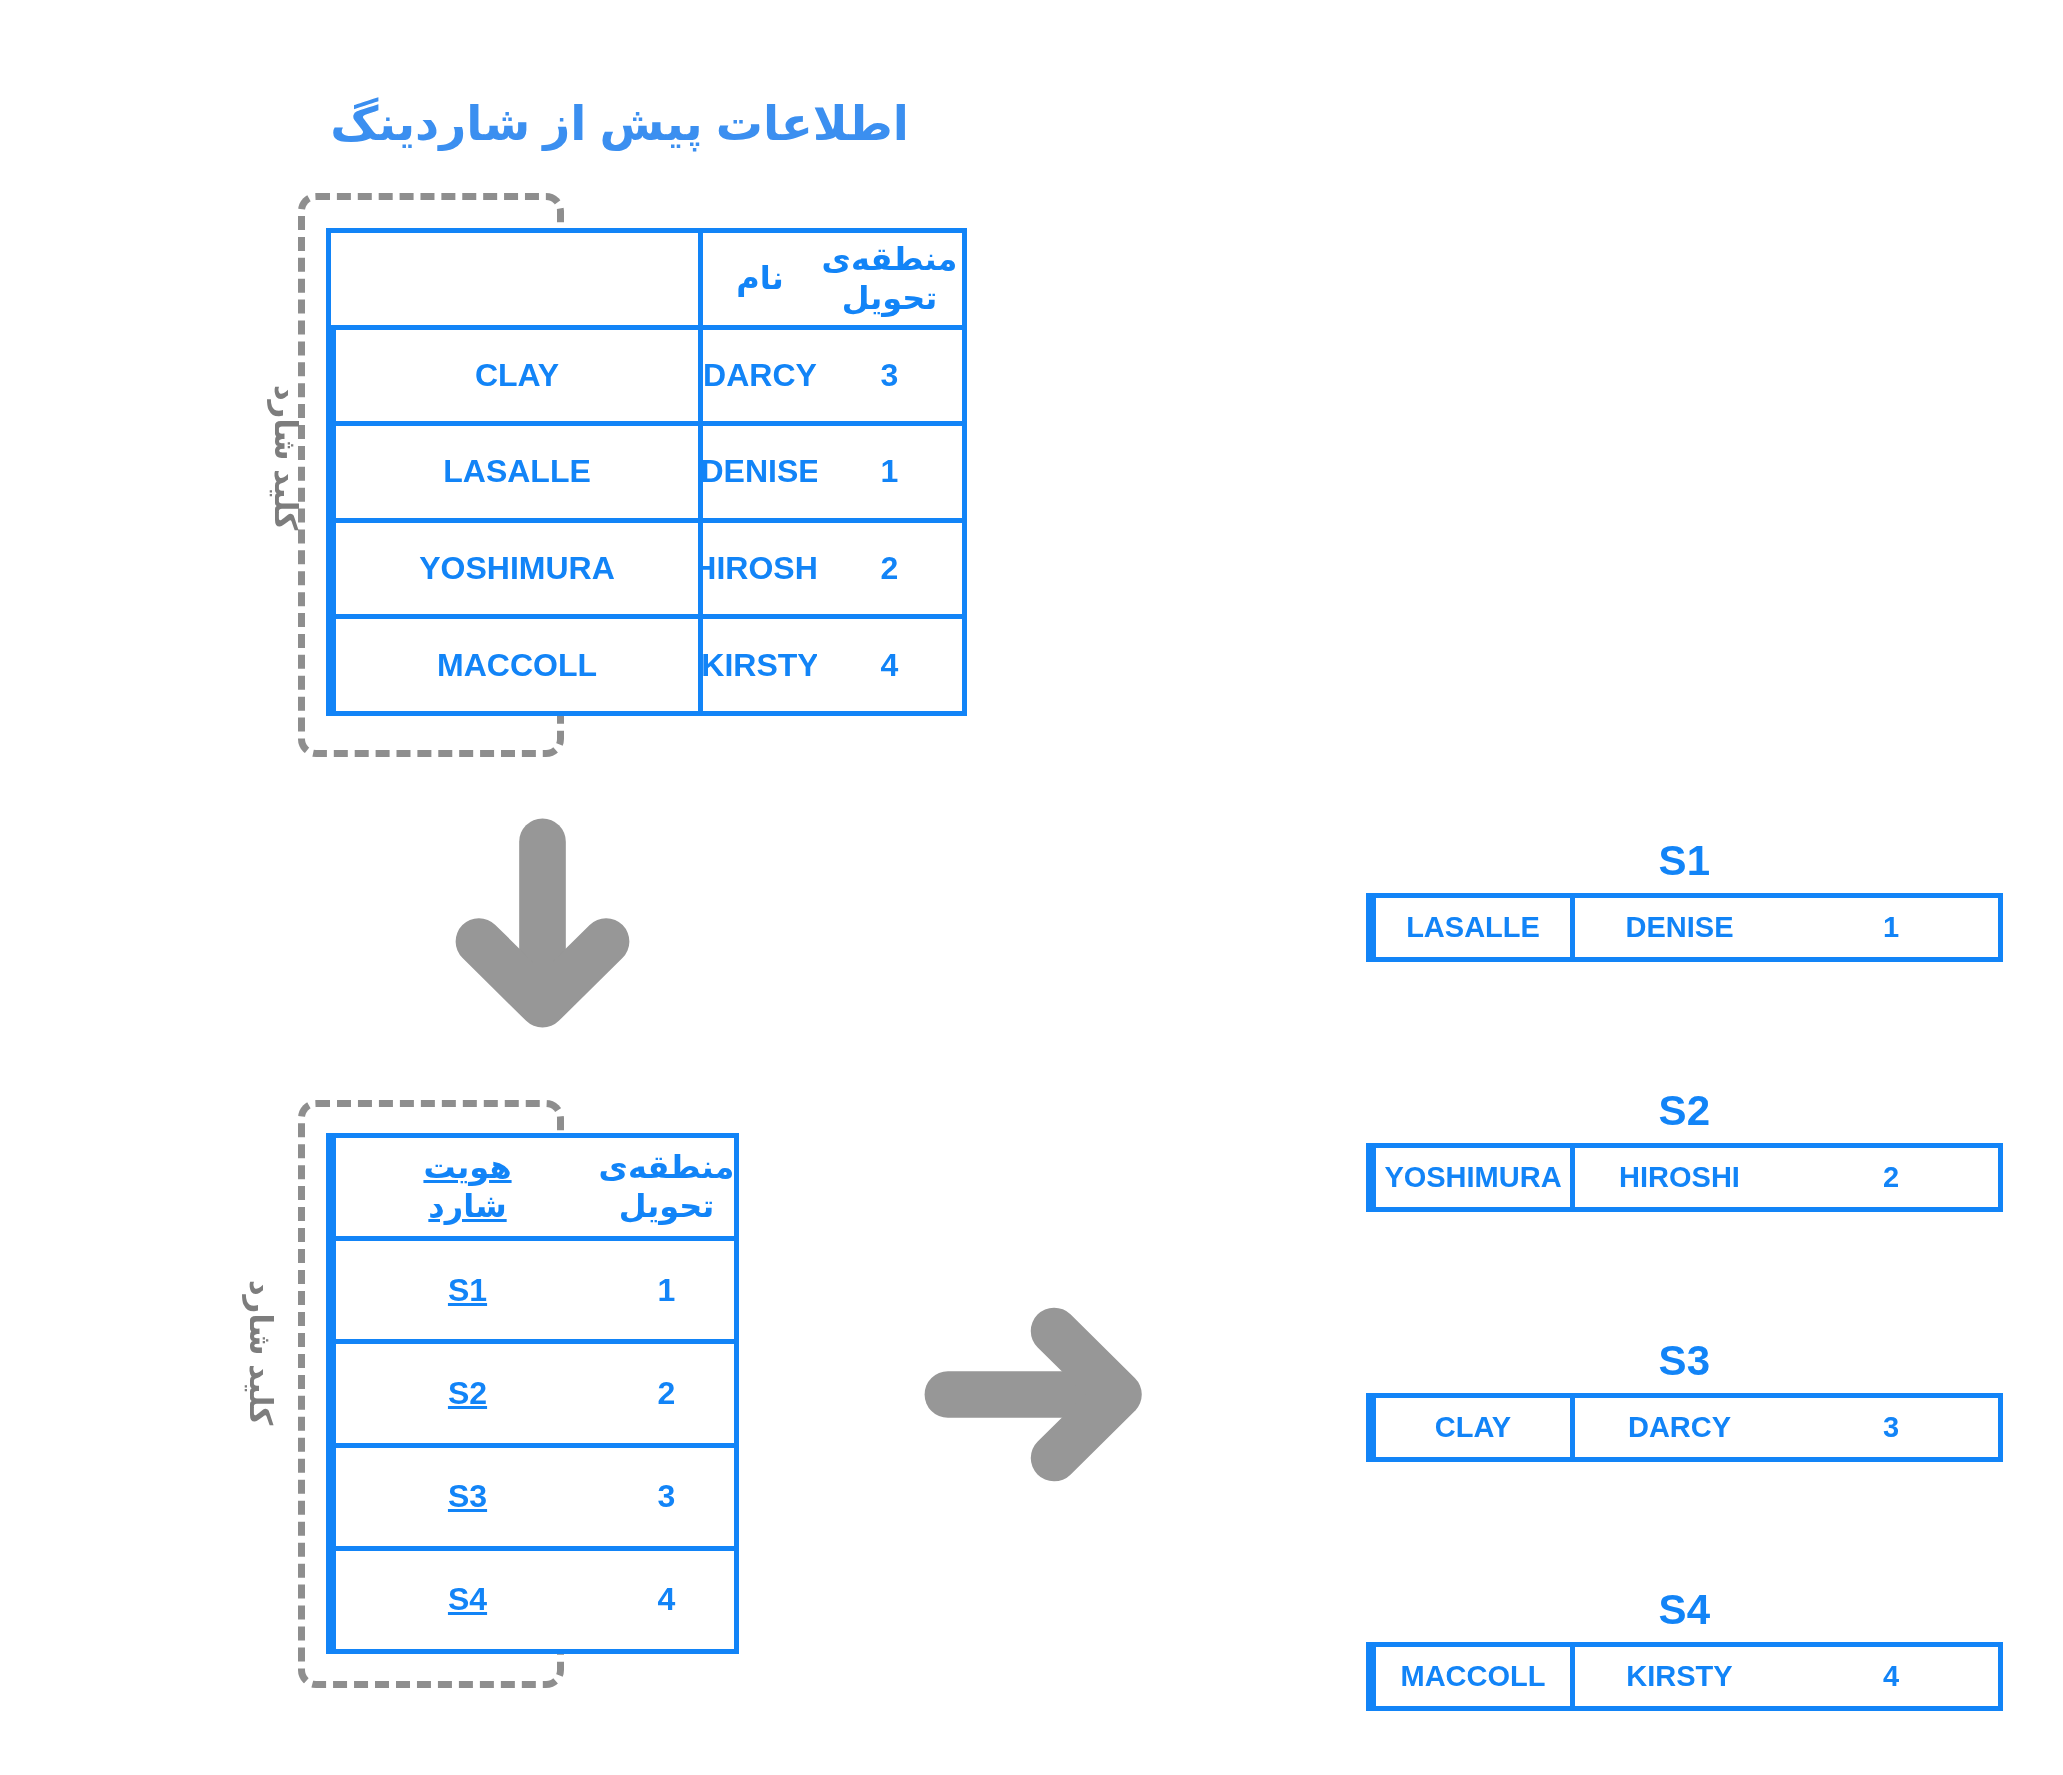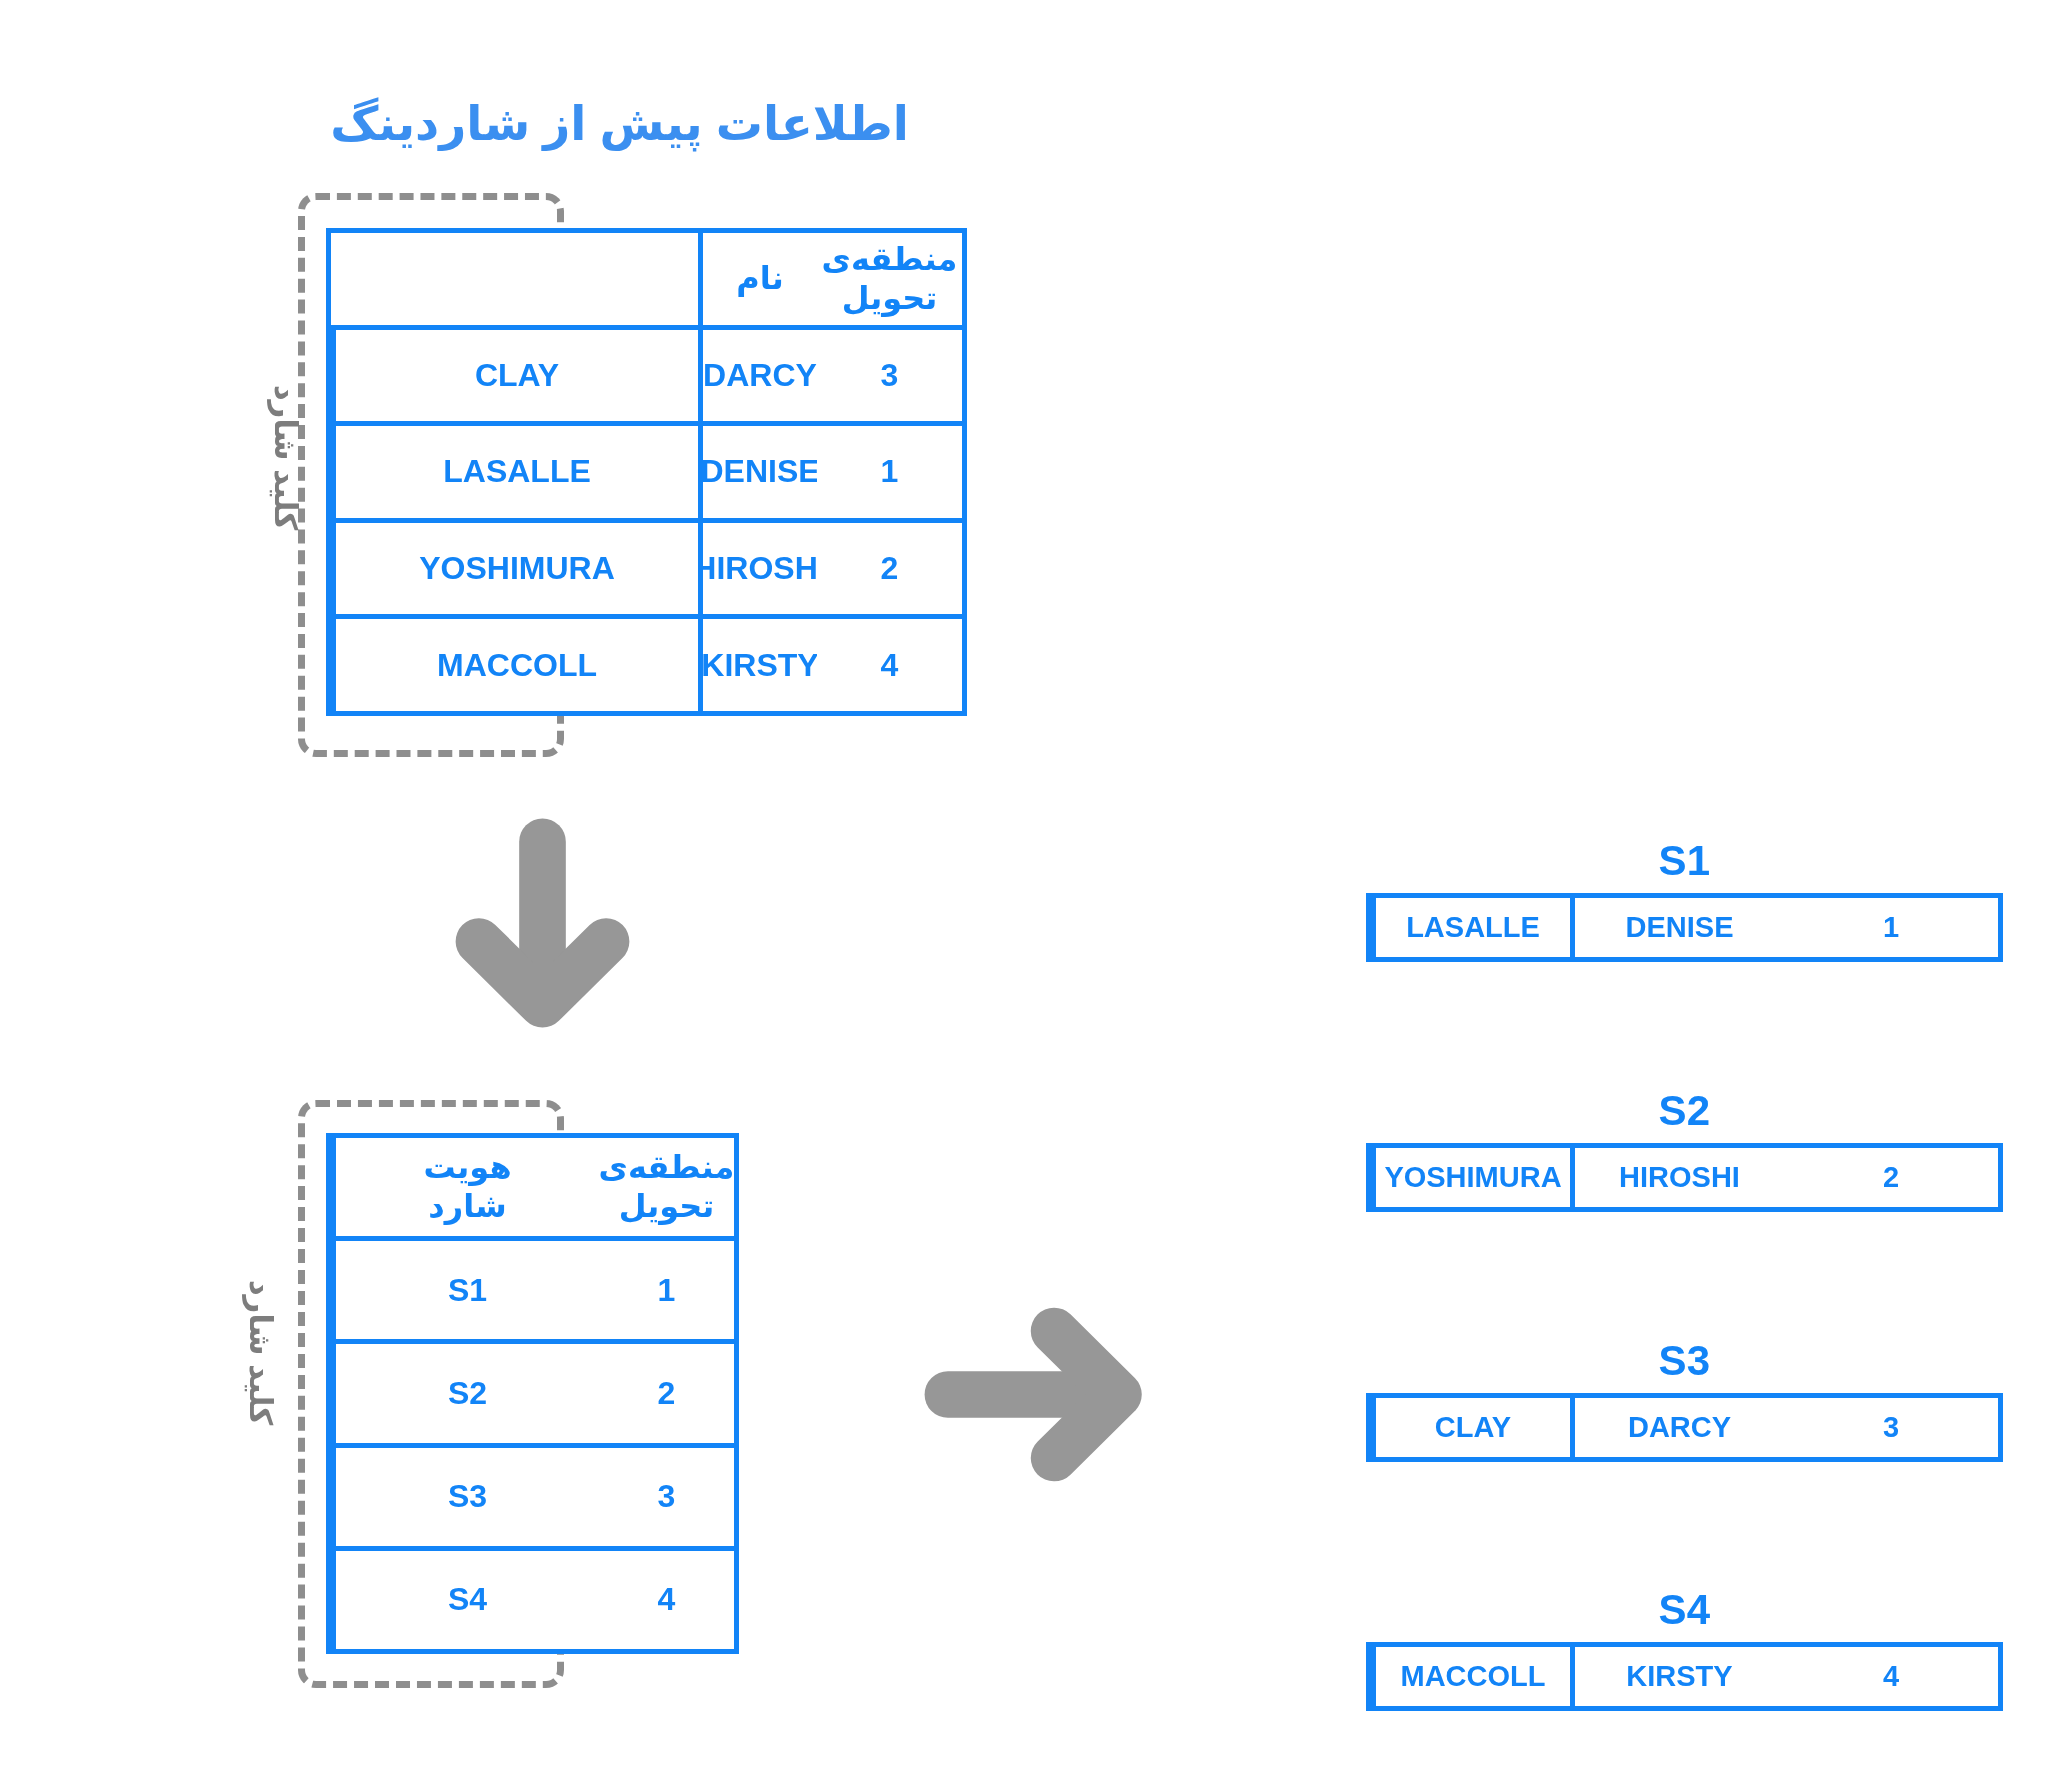--- a/index.html
+++ b/index.html
@@ -98,21 +98,21 @@
     font-weight: 700;
   }
 
   
   .t1 .c0 { flex: 0 0 145px; }
   .t1 .c1 { flex: 0 0 119px; }
   .t1 .c2 { flex: 1 1 auto; }
 
   
   .t2 .c0 { flex: 0 0 135px; }
-  .t2 .c1 { flex: 1 1 auto; }
+  .t2 .c1 { flex: 1 1 auto; text-decoration: underline; }
 
   
   .shard {
     position: absolute;
   }
   .shard-title {
     color: #1284f7;
     font-size: 42px;
     font-weight: 700;
     text-align: center;

